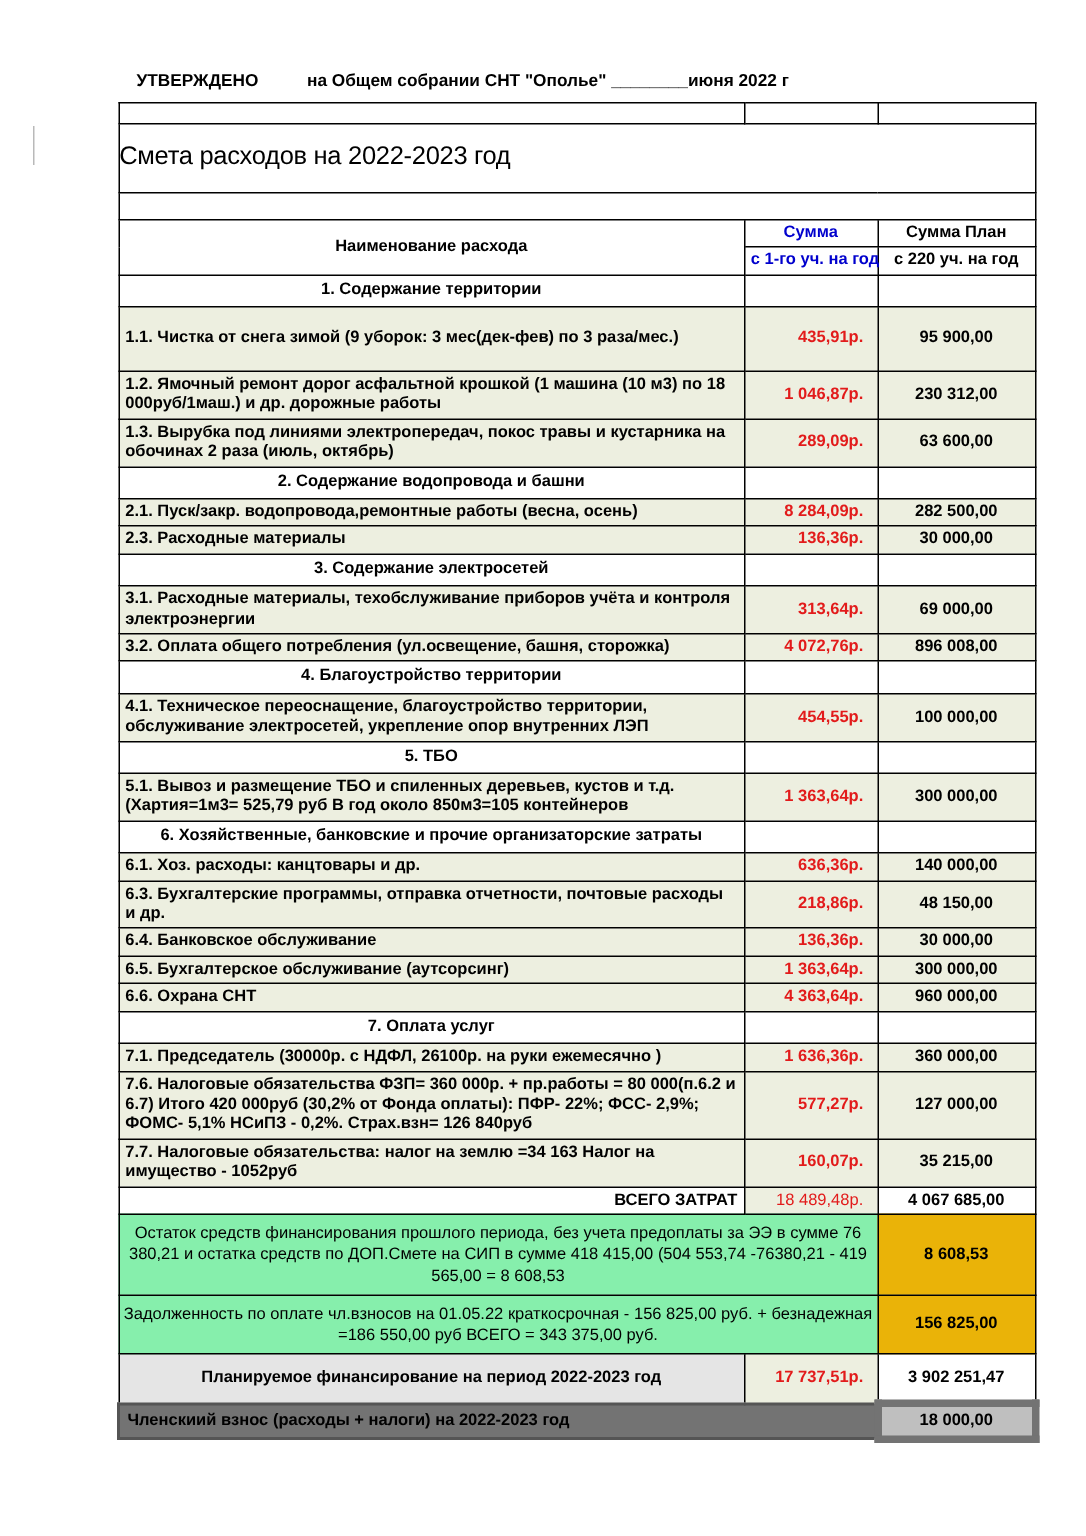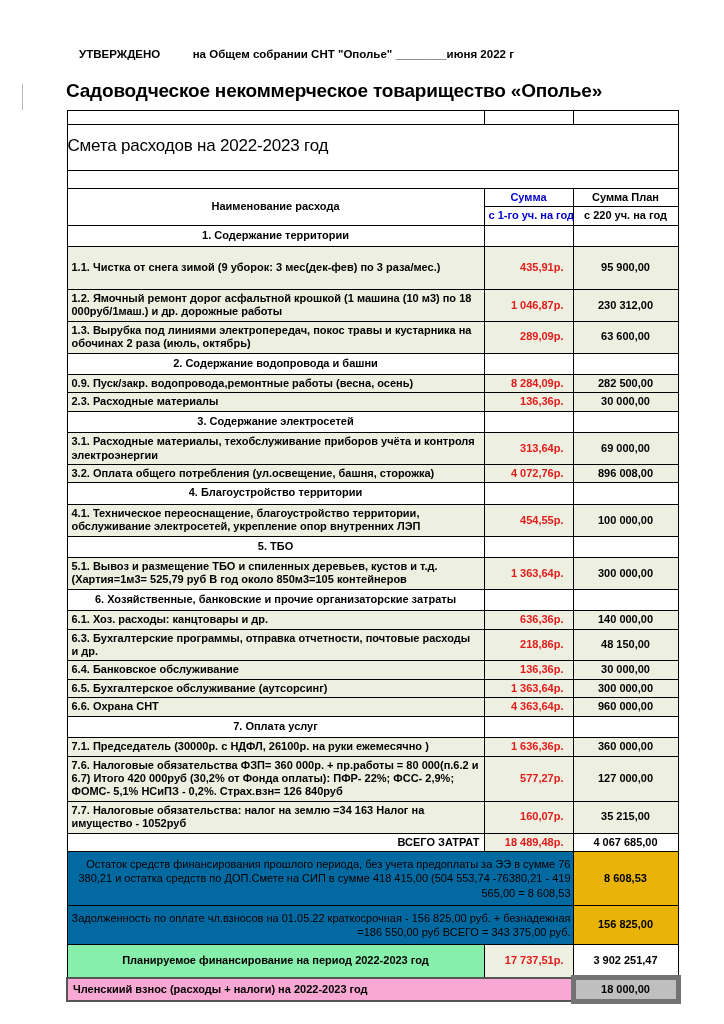--- a/index.html
+++ b/index.html
@@ -21,21 +21,21 @@
     position: absolute;
     left: 22px;
     top: 84px;
     width: 1px;
     height: 26px;
     background: #b9b9b9;
   }
 
   .page {
     position: absolute;
-    left: 0; top: 0;
+    left: 12px; top: 0;
     width: 593px;
   }
 
   .approved-line {
     margin: 0;
     padding: 48px 0 0 0;
     text-align: center;
     font-size: 11.5px;
     font-weight: bold;
     letter-spacing: 0;
@@ -126,48 +126,48 @@
     background: #ffffff;
     text-align: right;
     font-weight: bold;
     padding-right: 4px;
     margin-top: 20px;
   }
   tr.total td.sum {
     background: #edefe0;
     text-align: right;
     color: #e21b1b;
-    font-weight: bold;
+    font-weight: normal;
     padding-right: 9px;
   }
   tr.total td.plan {
     background: #ffffff;
     text-align: center;
     font-weight: bold;
   }
 
   
   tr.note td.note-text {
-    background: #0369a1;
-    text-align: right;
+    background: #86efac;
+    text-align: center;
     font-size: 11px;
     font-weight: normal;
     padding: 5px 2px;
     line-height: 1.3;
   }
   tr.note td.plan {
     background: #eab308;
     text-align: center;
     font-weight: bold;
     white-space: nowrap;
   }
 
   
   tr.plannedfin td.nm {
-    background: #86efac;
+    background: #e5e5e5;
     text-align: center;
     font-weight: bold;
     padding: 9px 4px;
     margin-left: 36px;
   }
   tr.plannedfin td.sum {
     background: #edefe0;
     text-align: right;
     color: #e21b1b;
     font-weight: bold;
@@ -176,21 +176,21 @@
   }
   tr.plannedfin td.plan {
     background: #ffffff;
     text-align: center;
     font-weight: bold;
     white-space: nowrap;
   }
 
   
   tr.member td.nm {
-    background: #f9a8d4;
+    background: #737373;
     text-align: left;
     font-weight: bold;
     border: 2px solid #555;
     padding: 4px 5px;
   }
   tr.member td.plan {
     background: #bfbfbf;
     text-align: center;
     font-weight: bold;
     border: 5px solid #737373;
@@ -204,21 +204,20 @@
 <div class="margin-tick"></div>
 
 <div class="page">
 
   <p class="approved-line">
     <span>УТВЕРЖДЕНО</span>
     <span class="gap"></span>
     <span>на Общем собрании СНТ "Ополье" ________июня 2022 г</span>
   </p>
 
-  <h1 class="org-title">Садоводческое некоммерческое товарищество «Ополье»</h1>
 
   <table class="sheet">
     <colgroup>
       <col class="c-name">
         <col class="c-sum">
         <col class="c-plan">
     </colgroup>
     <tbody>
       <tr class="row-thin">
         <td></td>
@@ -259,21 +258,21 @@
           <td class="nm">1.3.  Вырубка под линиями электропередач, покос травы и кустарника на обочинах 2 раза (июль, октябрь)</td>
           <td class="sum">289,09р.</td>
           <td class="plan">63 600,00</td>
         </tr>
         <tr class="section">
           <td class="nm">2.  Содержание водопровода и башни</td>
           <td></td>
           <td></td>
         </tr>
         <tr class="item">
-          <td class="nm">0.9.   Пуск/закр. водопровода,ремонтные работы  (весна, осень)</td>
+          <td class="nm">2.1.   Пуск/закр. водопровода,ремонтные работы  (весна, осень)</td>
           <td class="sum">8 284,09р.</td>
           <td class="plan">282 500,00</td>
         </tr>
         <tr class="item">
           <td class="nm">2.3.  Расходные материалы</td>
           <td class="sum">136,36р.</td>
           <td class="plan">30 000,00</td>
         </tr>
         <tr class="section">
           <td class="nm">3.  Содержание электросетей</td>

